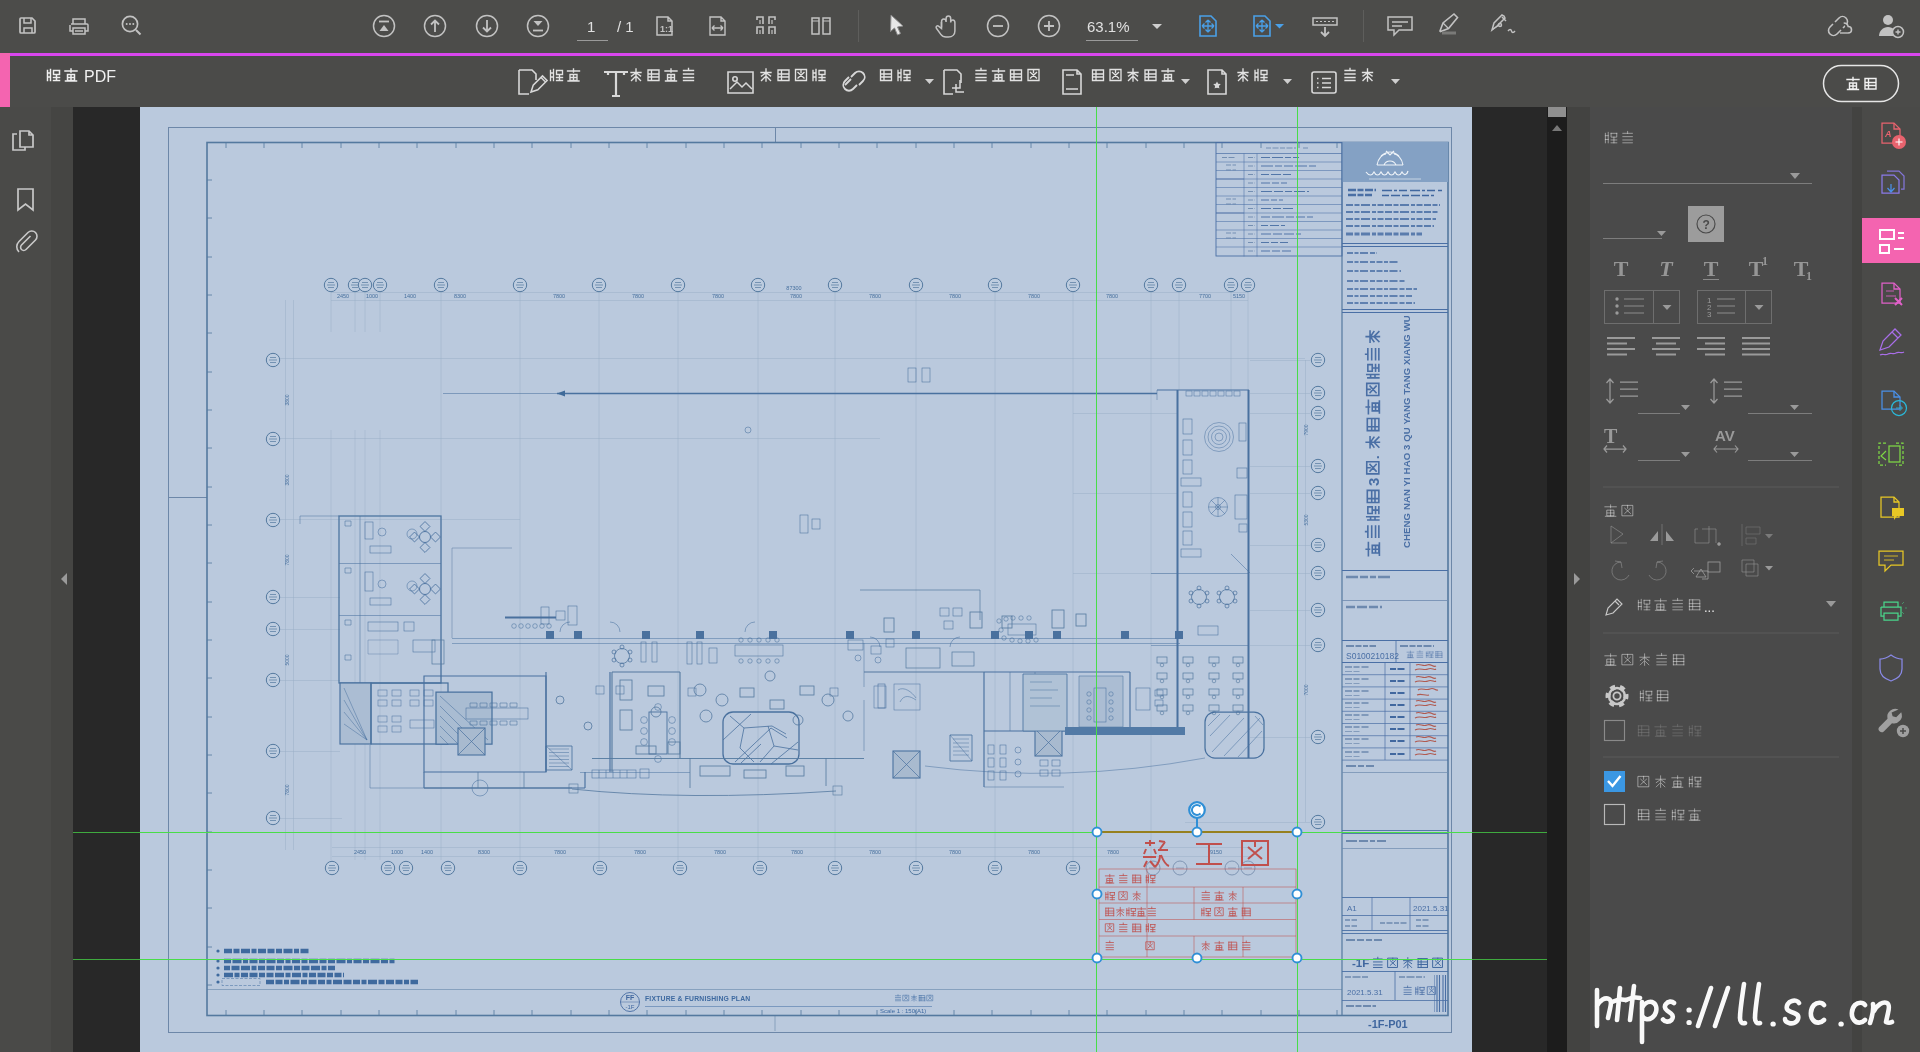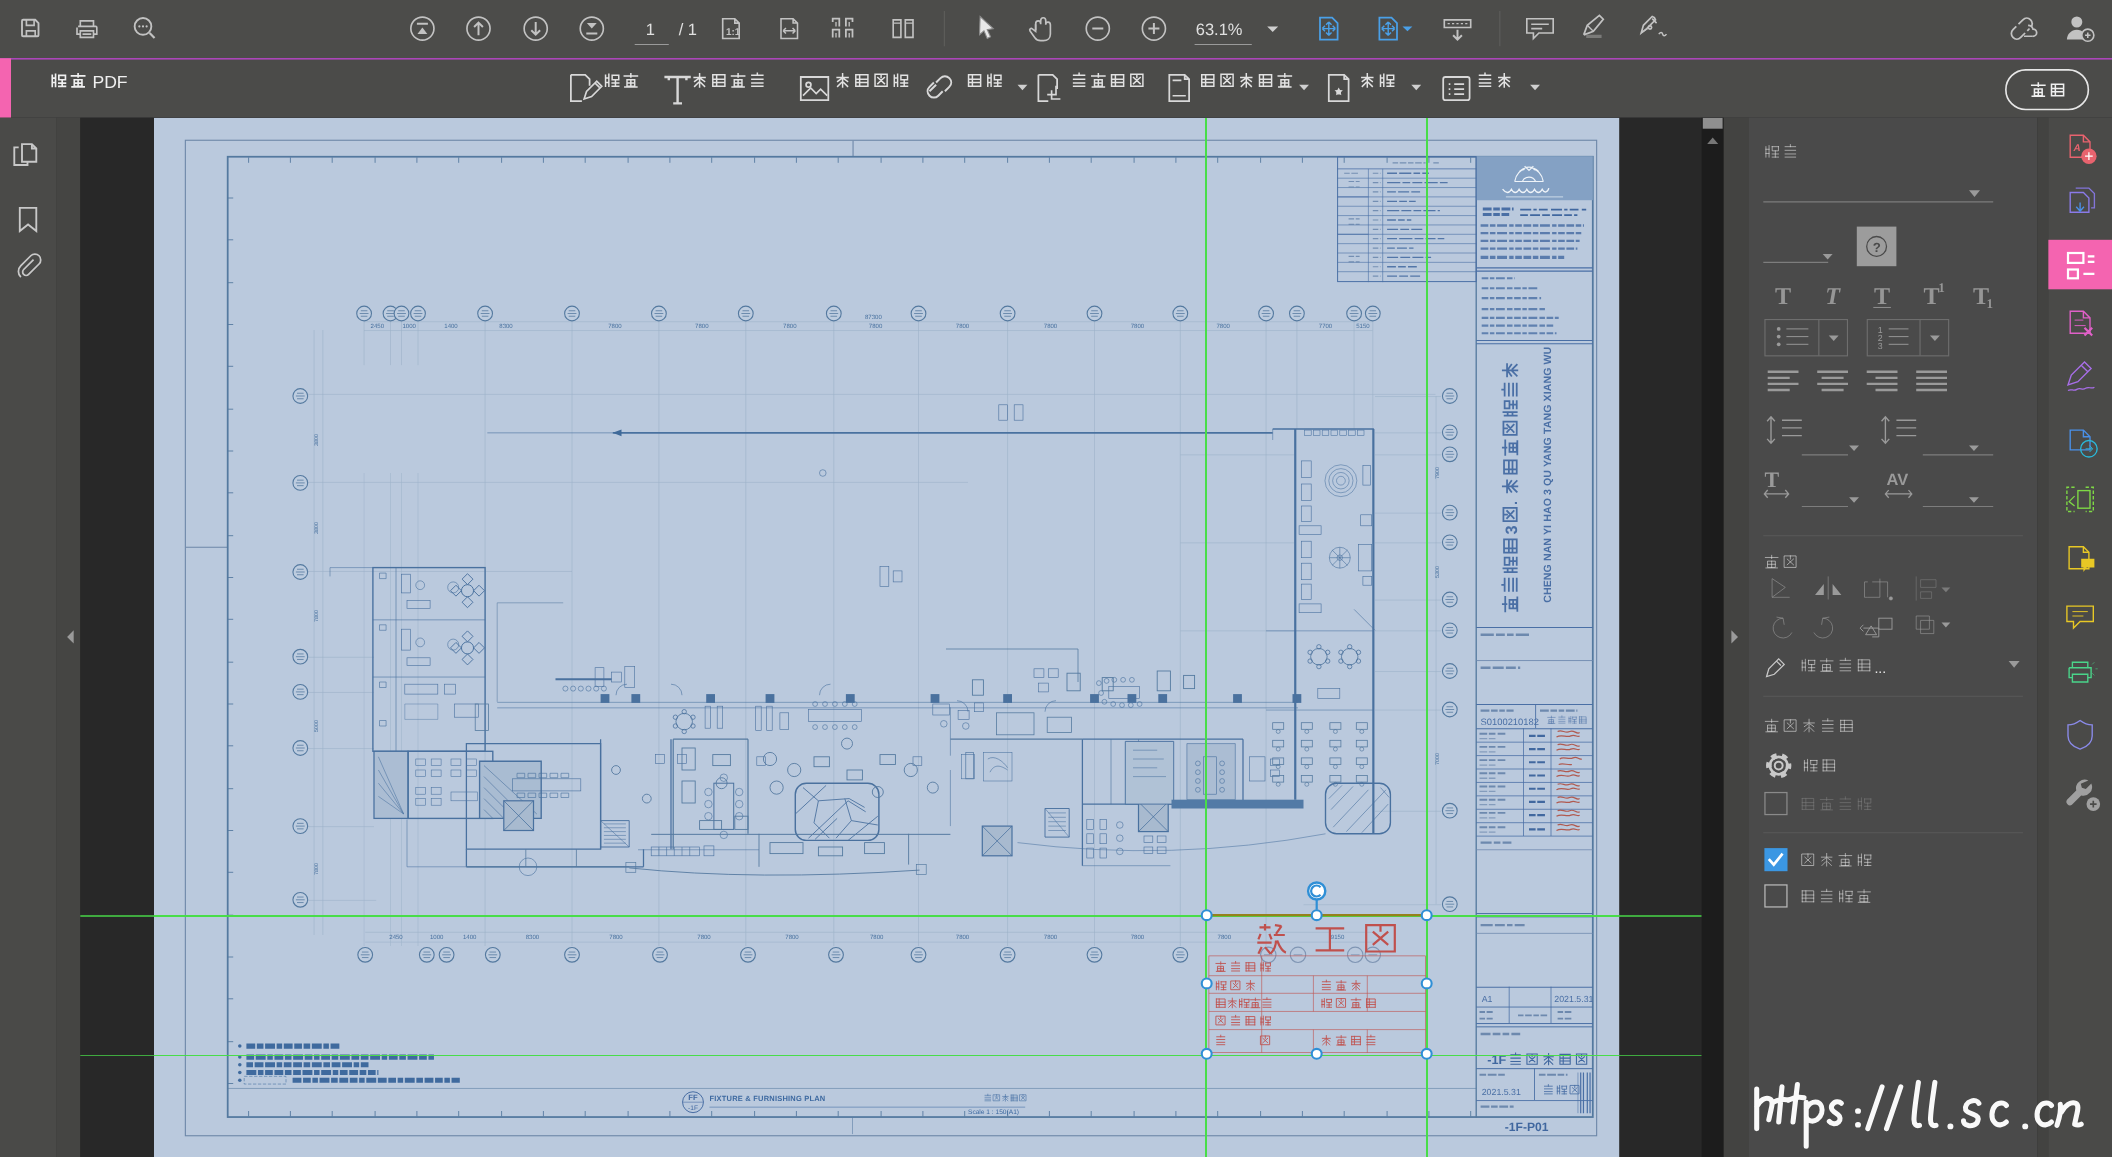--- a/index.html
+++ b/index.html
@@ -1,16 +1,16 @@
 <!DOCTYPE html>
 <html><head><meta charset="utf-8"><style>
 *{margin:0;padding:0;box-sizing:border-box}
 html,body{width:1920px;height:1052px;overflow:hidden;background:#2a2a2a;font-family:"Liberation Sans",sans-serif}
 #tb1{position:absolute;left:0;top:0;width:1920px;height:53px;background:#4c4c4a}
-#tb2{position:absolute;left:0;top:53px;width:1920px;height:54px;background:#4b4b49;border-top:1px solid #d946ef}
+#tb2{position:absolute;left:0;top:53px;width:1920px;height:54px;background:#4b4b49;border-top:3px solid #d946ef}
 #pinktab{position:absolute;left:0;top:53px;width:10px;height:54px;background:#f464b0}
 #sideL{position:absolute;left:0;top:107px;width:51px;height:945px;background:#4a4a48}
 #gapL{position:absolute;left:51px;top:107px;width:22px;height:945px;background:#454543}
 #canvas{position:absolute;left:73px;top:107px;width:1474px;height:945px;background:#282828}
 #scrollT{position:absolute;left:1547px;top:107px;width:20px;height:945px;background:#1c1c1c}
 #gapR{position:absolute;left:1567px;top:107px;width:23px;height:945px;background:#434341}
 #panel{position:absolute;left:1590px;top:107px;width:262px;height:945px;background:#4a4a4a}
 #gapR2{position:absolute;left:1852px;top:107px;width:10px;height:945px;background:#434341}
 #sideR{position:absolute;left:1862px;top:107px;width:58px;height:945px;background:#4a4a48}
 svg{display:block}

